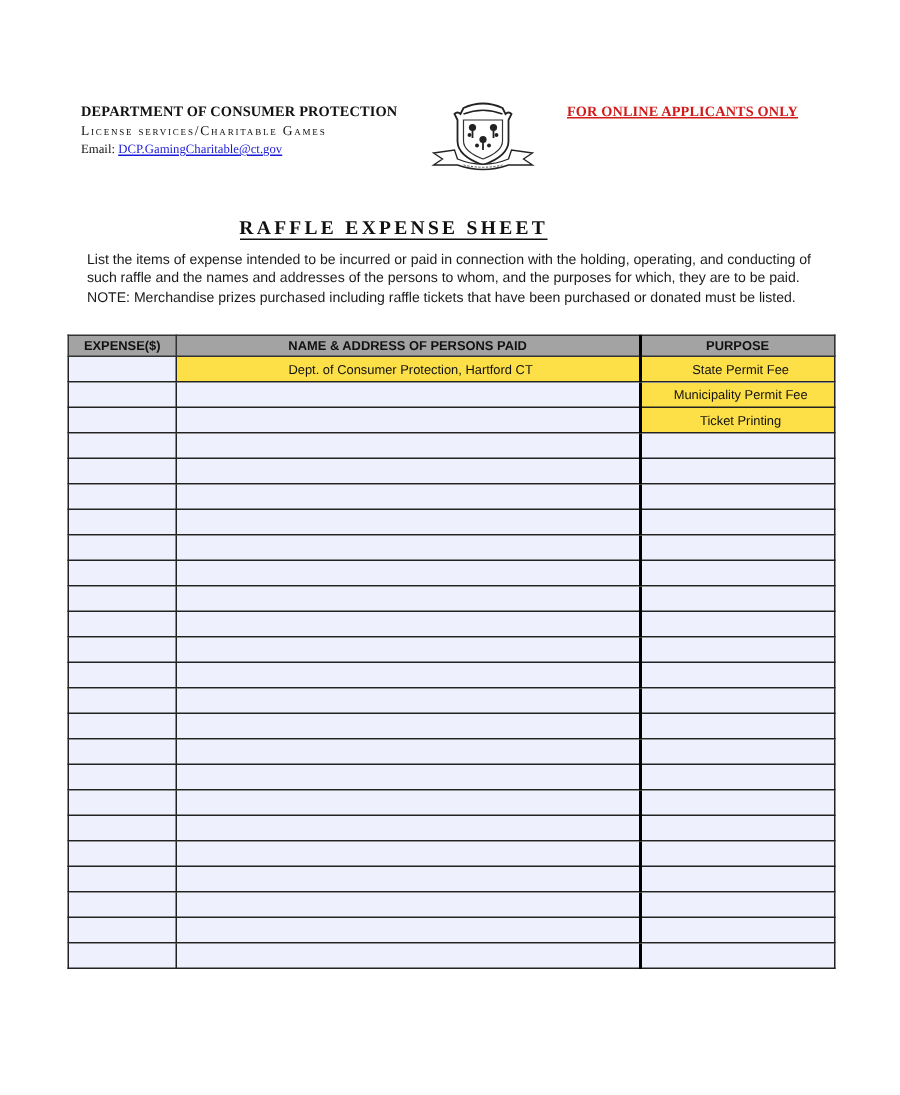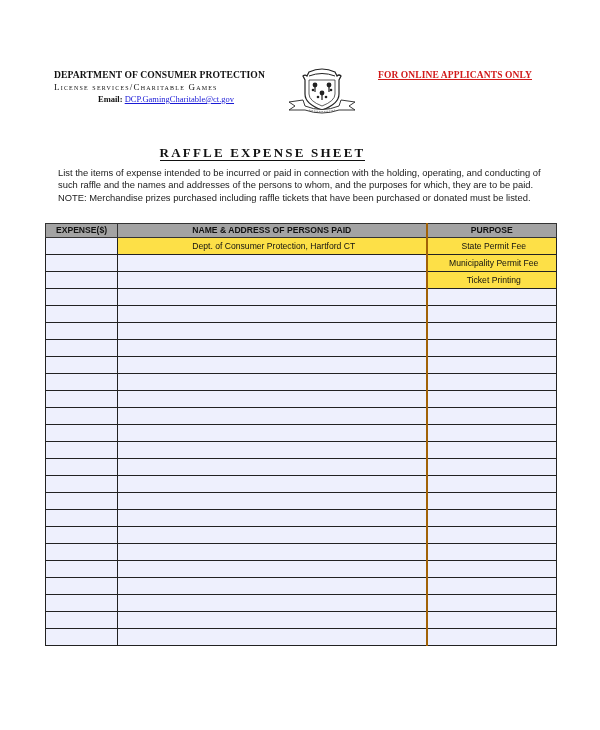--- a/index.html
+++ b/index.html
@@ -5,34 +5,34 @@
     html, body { margin: 0; padding: 0; background: #ffffff; }
     body { width: 600px; height: 730px; position: relative; overflow: hidden; font-family: "Liberation Sans", sans-serif; color: #111; }
     .serif { font-family: "Liberation Serif", "DejaVu Serif", serif; }
     .hdr { position: absolute; left: 54px; top: 69px; width: 240px; }
     .hdr .l1 { font-weight: bold; font-size: 11px; line-height: 13px; letter-spacing: 0.1px; }
     .hdr .l2 { font-weight: bold; font-size: 9.6px; line-height: 12px; letter-spacing: 0.1px; }
     .hdr .l3 { font-size: 9px; line-height: 12px; letter-spacing: 1.2px; font-variant: small-caps; }
     .hdr .l4, .hdr .l5 { font-size: 8.5px; line-height: 12px; }
     .hdr a { color: #1a1ad6; text-decoration: underline; }
     .hdr .l5 a { font-weight: bold; }
-    .hdr .lbl { font-weight: bold; margin-left: 44px; }
+    .hdr .lbl { font-weight: normal; }
     .seal { position: absolute; left: 287px; top: 66px; width: 70px; height: 50px; }
     .online { position: absolute; left: 378px; top: 70px; font-size: 9.5px; font-weight: bold; color: #d11a1a; text-decoration: underline; letter-spacing: 0.1px; }
     .title { position: absolute; left: 0; width: 525px; top: 143px; text-align: center; }
     .title span { font-size: 13px; font-weight: bold; letter-spacing: 2.2px; border-bottom: 1.5px solid #111; padding-bottom: 0px; }
     .intro { position: absolute; left: 58px; top: 167px; width: 490px; font-size: 9.4px; line-height: 12.3px; color: #1a1a1a; }
     table.sheet { position: absolute; left: 45px; top: 223px; width: 511px; border-collapse: collapse; table-layout: fixed; }
     table.sheet th { height: 13px; background: #a3a3a3; font-size: 8.6px; font-weight: bold; padding: 0; border: 1.3px solid #333; text-align: center; line-height: 13px; }
     table.sheet td { height: 16px; padding: 0 0 0 4px; border: 1.3px solid #222; background: #eef0fd; font-size: 8.6px; line-height: 16px; vertical-align: top; white-space: nowrap; overflow: hidden; }
     table.sheet td.filled { background: #fde047; text-align: center; }
     table.sheet col.c1 { width: 72px; }
     table.sheet col.c2 { width: 309px; }
     table.sheet col.c3 { width: 130px; }
-    table.sheet td.col3, table.sheet th.col3 { border-left: 2px solid #a16207; }
+    table.sheet td.col3, table.sheet th.col3 { border-left: 2px solid #000000; }
   </style>
 </head>
 <body>
 
 <div class="hdr serif">
   <div class="l2">DEPARTMENT OF CONSUMER PROTECTION</div>
   <div class="l3">License services/Charitable Games</div>
   <div class="l4">
     <span class="lbl">Email:</span>
     <a>DCP.GamingCharitable@ct.gov</a>

